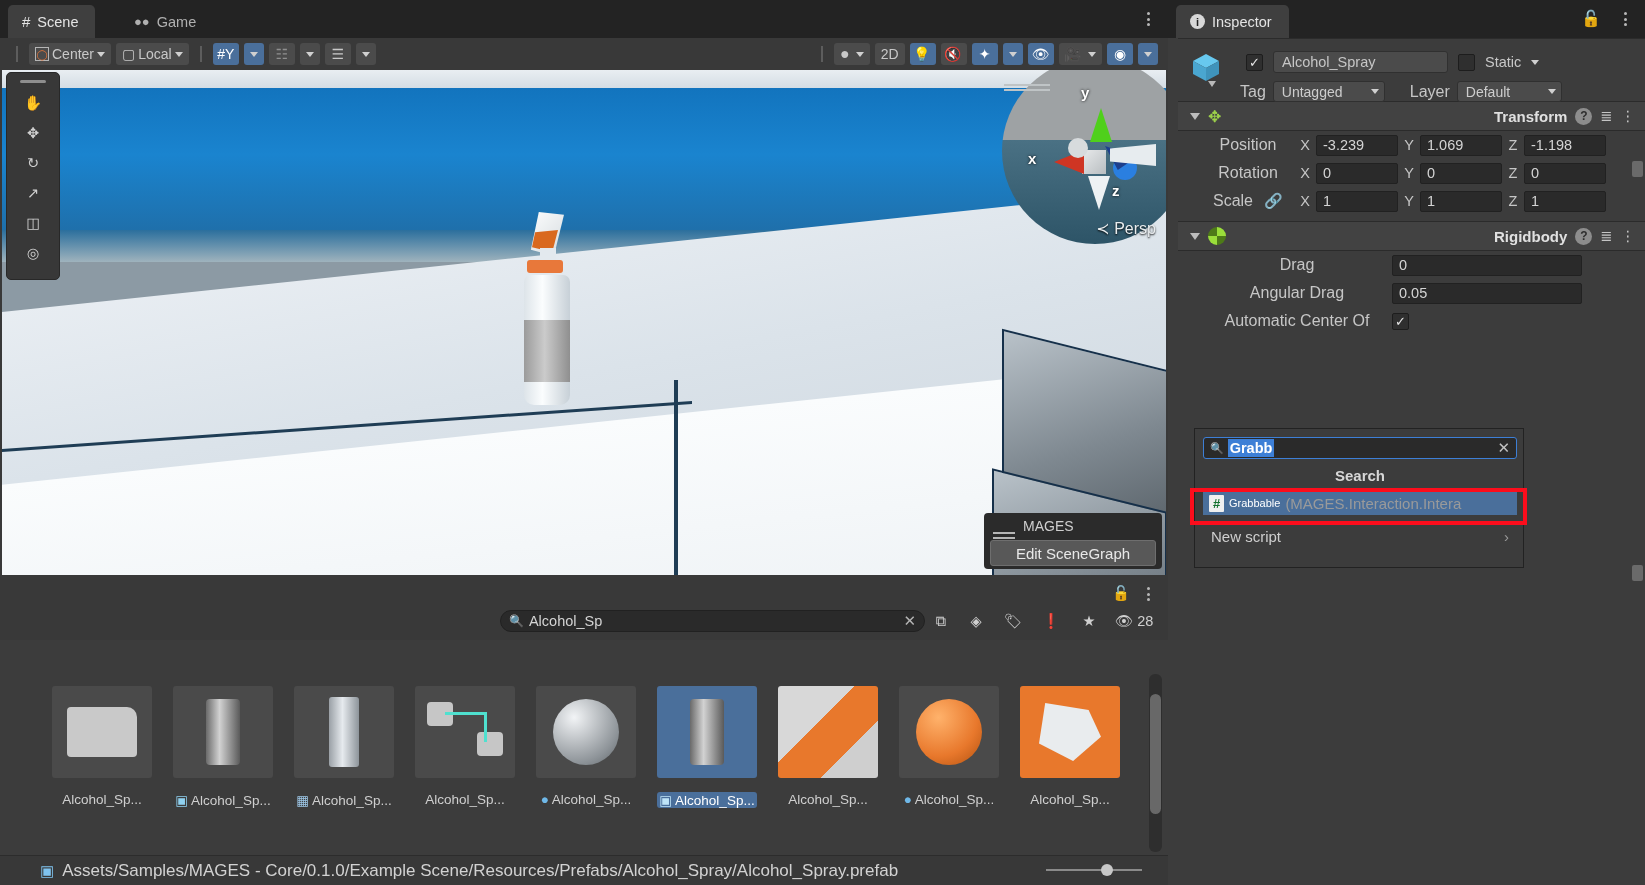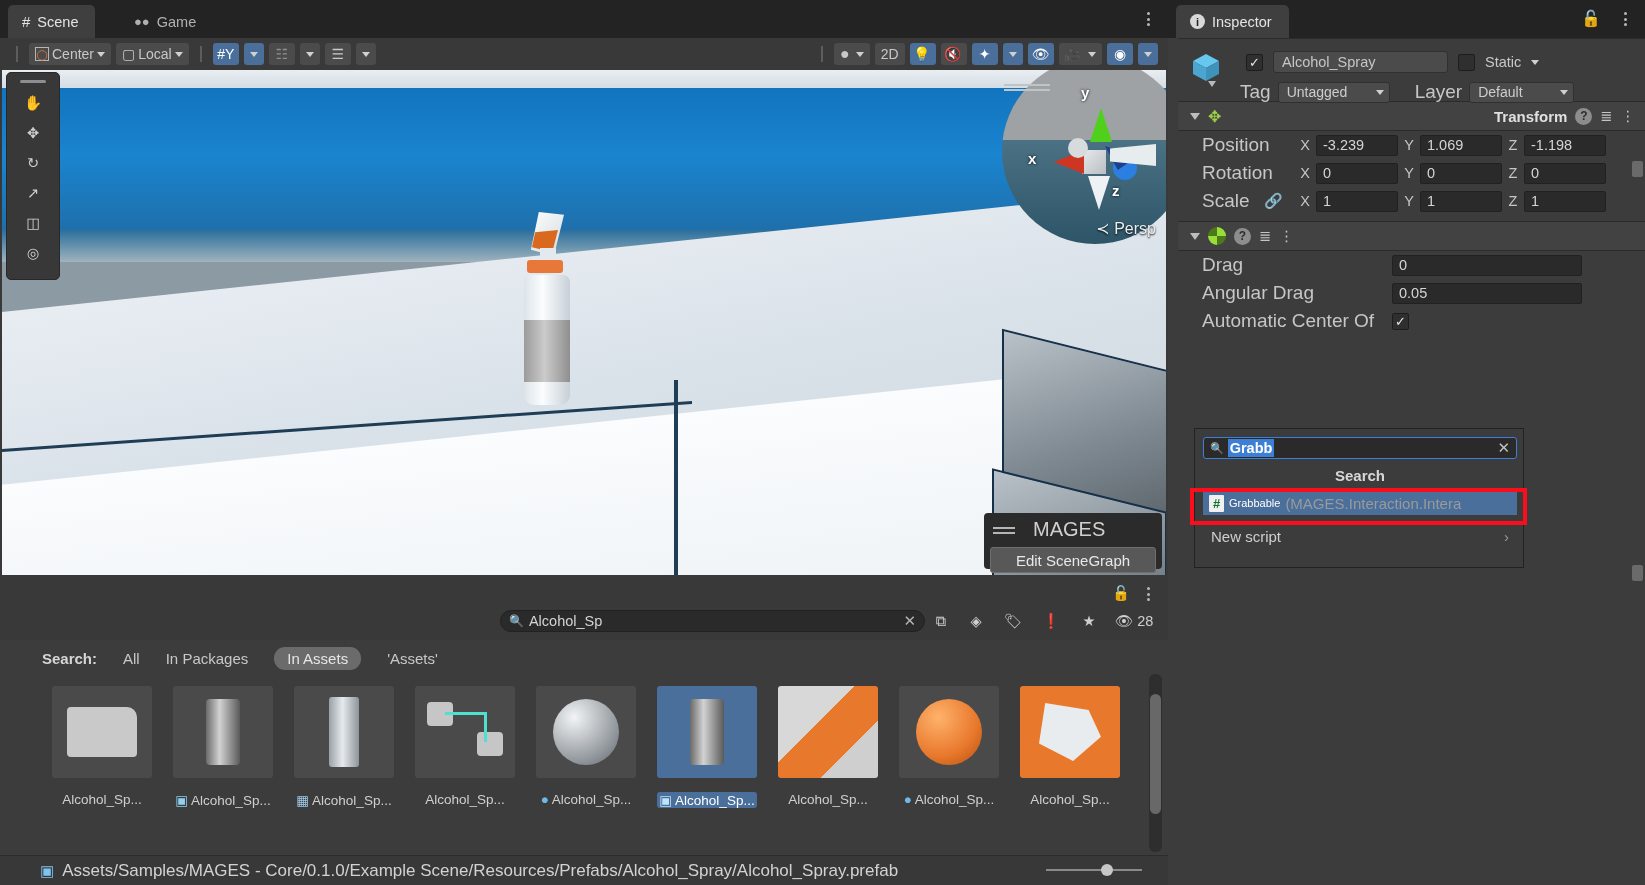--- a/index.html
+++ b/index.html
@@ -72,21 +72,21 @@
   .ax{ position:absolute; font-size:15px; color:#fff; font-weight:600;
        text-shadow:0 0 3px #000; }
   .cone{ position:absolute; width:0; height:0; }
   .giz-cube{ position:absolute; left:100px; top:78px; width:24px; height:24px;
              background:linear-gradient(135deg,#e8eaeb,#b9bec1); }
   .persp{ position:absolute; right:6px; bottom:4px; color:#e9edef; font-size:16px;
           text-shadow:0 1px 2px #000;margin-top:28px; }
 
   #mages{ position:absolute; right:4px; bottom:6px; width:178px; height:56px;
           background:#2b2b2b; border-radius:4px; padding:5px 6px; }
-  #mages .mhdr{ display:flex; align-items:center; gap:18px; color:#cfcfcf; font-size:20px;
+  #mages .mhdr{ display:flex; align-items:flex-end; gap:8px; color:#cfcfcf; font-size:14px;
                 padding-left:3px; }
   .hamb{ width:22px; height:2px; background:#b6b6b6; box-shadow:0 5px 0 #b6b6b6; margin-top:-4px; }
   #mages .mbtn{ margin-top:6px; height:26px; background:#585858; border:1px solid #6e6e6e;
                 border-radius:3px; display:flex; align-items:center; justify-content:center;
                 color:#e8e8e8; font-size:15px; }
 
   
   #scene-tools{ position:absolute; left:6px; top:72px; width:54px; height:208px;
                 background:#383838; border:1px solid #282828; border-radius:5px;
                 display:flex; flex-direction:column; align-items:center; padding-top:4px; }
@@ -150,21 +150,21 @@
   .ddfield{ height:21px; background:#4b4b4b; border:1px solid #303030; border-radius:3px;
             display:flex; align-items:center; justify-content:space-between; padding:0 5px 0 8px;
             color:#cdcdcd; font-size:14px; gap:6px; }
   .comp-hdr{ height:30px; background:#424242; border-top:1px solid #2b2b2b; border-bottom:1px solid #2b2b2b;
              display:flex; align-items:center; gap:8px; padding:0 10px 0 12px; }
   .comp-title{ flex:1; font-weight:bold; color:#e0e0e0; font-size:15px; text-align:right;
                margin-left:-34px; }
   .tri{ width:0;height:0;border-left:5px solid transparent;border-right:5px solid transparent;
         border-top:7px solid #bdbdbd; }
   .row{ height:28px; display:flex; align-items:center; padding:0 14px 0 24px; gap:0; }
-  .lbl{ color:#c6c6c6; font-size:19px; }
+  .lbl{ color:#c6c6c6; font-size:16px;text-align:center; }
   .vfield{ height:21px; background:#2a2a2a; border:1px solid #212121; border-radius:2px;
            display:flex; align-items:center; padding:0 6px; color:#d4d4d4; font-size:14.5px;
            overflow:hidden; white-space:nowrap; }
   .axlbl{ width:22px; text-align:center; color:#c6c6c6; font-size:14.5px; }
 
   
   #popup{ position:absolute; left:1194px; top:428px; width:330px; height:140px;
           background:#3c3c3c; border:1px solid #222; }
   #popup-input{ position:absolute; left:8px; top:8px; width:314px; height:22px;
                 background:#2a2a2a; border:1px solid #3d7fd6; border-radius:3px;
@@ -340,27 +340,20 @@
   <div class="pbtn" style="left:928px;">⧉</div>
   <div class="pbtn" style="left:963px;">◈</div>
   <div class="pbtn" style="left:1000px;">🏷</div>
   <div class="pbtn" style="left:1038px;">❗</div>
   <div class="pbtn" style="left:1076px;">★</div>
   <div class="pbtn" style="left:1108px;width:52px;gap:4px;">
     <span>👁</span>
     <span>28</span>
   </div>
 
-  <div id="proj-filters">
-    <span class="fitem bold">Search:</span>
-    <span class="fitem">All</span>
-    <span class="fitem">In Packages</span>
-    <span class="fitem pill">In Assets</span>
-    <span class="fitem">'Assets'</span>
-  </div>
 
   <div id="grid">
     <div class="cell">
       <div class="thumb">
         <div class="folder"></div>
       </div>
       <div class="cap">
         <span>Alcohol_Sp...</span>
       </div>
     </div>
@@ -555,20 +548,21 @@
       </div>
       <span class="axlbl">Z</span>
       <div class="vfield" style="width:82px;">
         <span>1</span>
       </div>
     </div>
 
     <div class="comp-hdr" style="margin-top:6px;">
       <i class="tri"></i>
       <span style="width:18px;height:18px;border-radius:50%;background:conic-gradient(#9ade3a 0 25%,#4d7a18 25% 50%,#9ade3a 50% 75%,#4d7a18 75%);"></span>
+      <span class="comp-title">Rigidbody</span>
       <span style="width:17px;height:17px;border-radius:50%;background:#8d8d8d;color:#2e2e2e;font-size:12px;font-weight:bold;display:flex;align-items:center;justify-content:center;">?</span>
       <span style="color:#c5c5c5;">≣</span>
       <span style="color:#c5c5c5;">⋮</span>
     </div>
 
     <div class="row">
       <span class="lbl" style="width:190px;">Drag</span>
       <div class="vfield" style="width:190px;">
         <span>0</span>
       </div>

